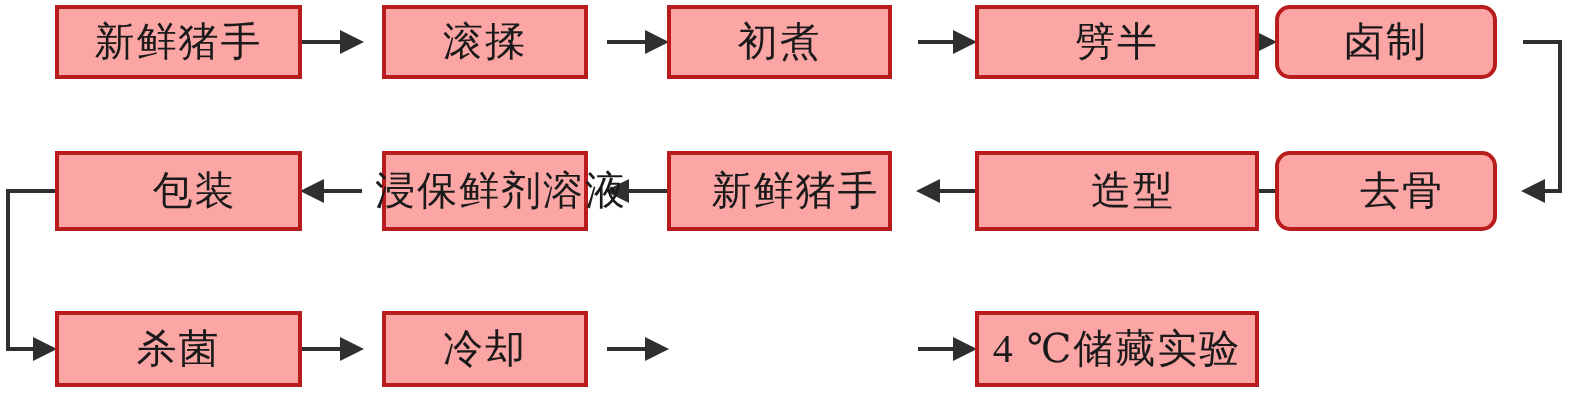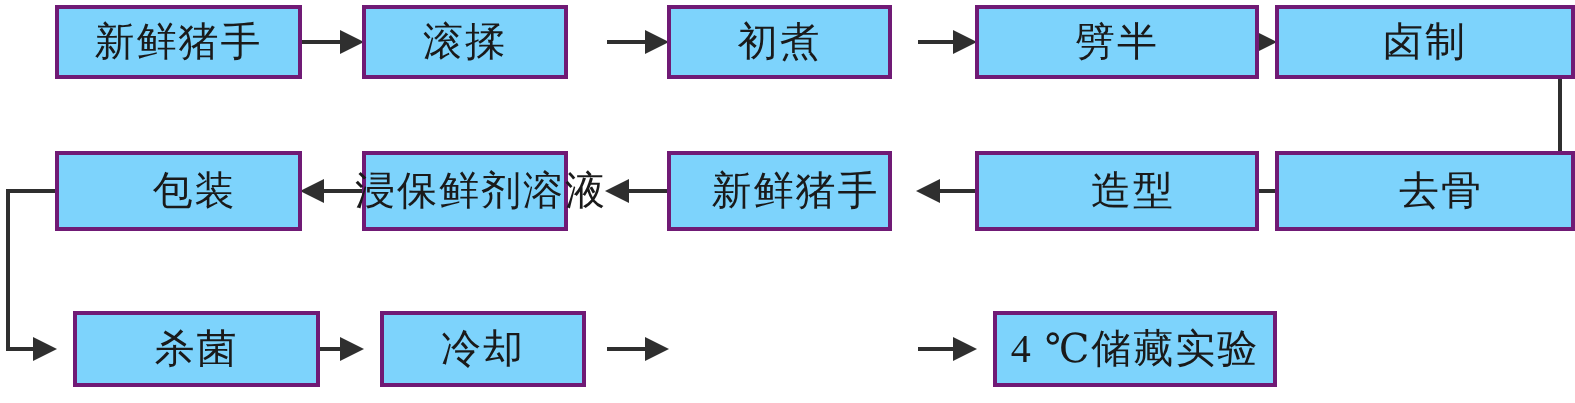--- a/index.html
+++ b/index.html
@@ -18,44 +18,44 @@
   .connectors {
     position: absolute;
     left: 0;
     top: 0;
     width: 1575px;
     height: 403px;
   }
   .node {
     position: absolute;
     box-sizing: border-box;
-    border: 4px solid #701a75;
-    background: #7dd3fc;
+    border: 4px solid #b91c1c;
+    background: #fca5a5;
     display: flex;
     align-items: center;
     justify-content: center;
     z-index: 2;
   }
   .node-label {
     font-size: 40px;
     color: #1a1a1a;
     letter-spacing: 2px;
     white-space: nowrap;
     line-height: 1;
   }
   
   .c1 { left: 55px;   width: 247px; }
-  .c2 { left: 362px;  width: 206px; justify-content: center; }
+  .c2 { left: 382px;  width: 206px; justify-content: center; }
   .c3 { left: 667px;  width: 225px; }
   .c4 { left: 975px;  width: 284px; }
-  .c5 { left: 1275px; width: 300px; }
+  .c5 { left: 1275px; width: 222px; border-radius: 15px; }
   
   .r1 { top: 5px;   height: 74px; }
   .r2 { top: 151px; height: 80px; padding-left: 32px; }
-  .r3 { top: 311px; height: 76px; margin-left: 18px; }
+  .r3 { top: 311px; height: 76px; }
 </style>
 </head>
 <body>
 
 <div class="canvas">
 
   <svg class="connectors" viewBox="0 0 1575 403" aria-hidden="true">
     <g stroke="#2f2f2f" stroke-width="4" fill="none">
 
       <line x1="302" y1="42" x2="342" y2="42"></line>

